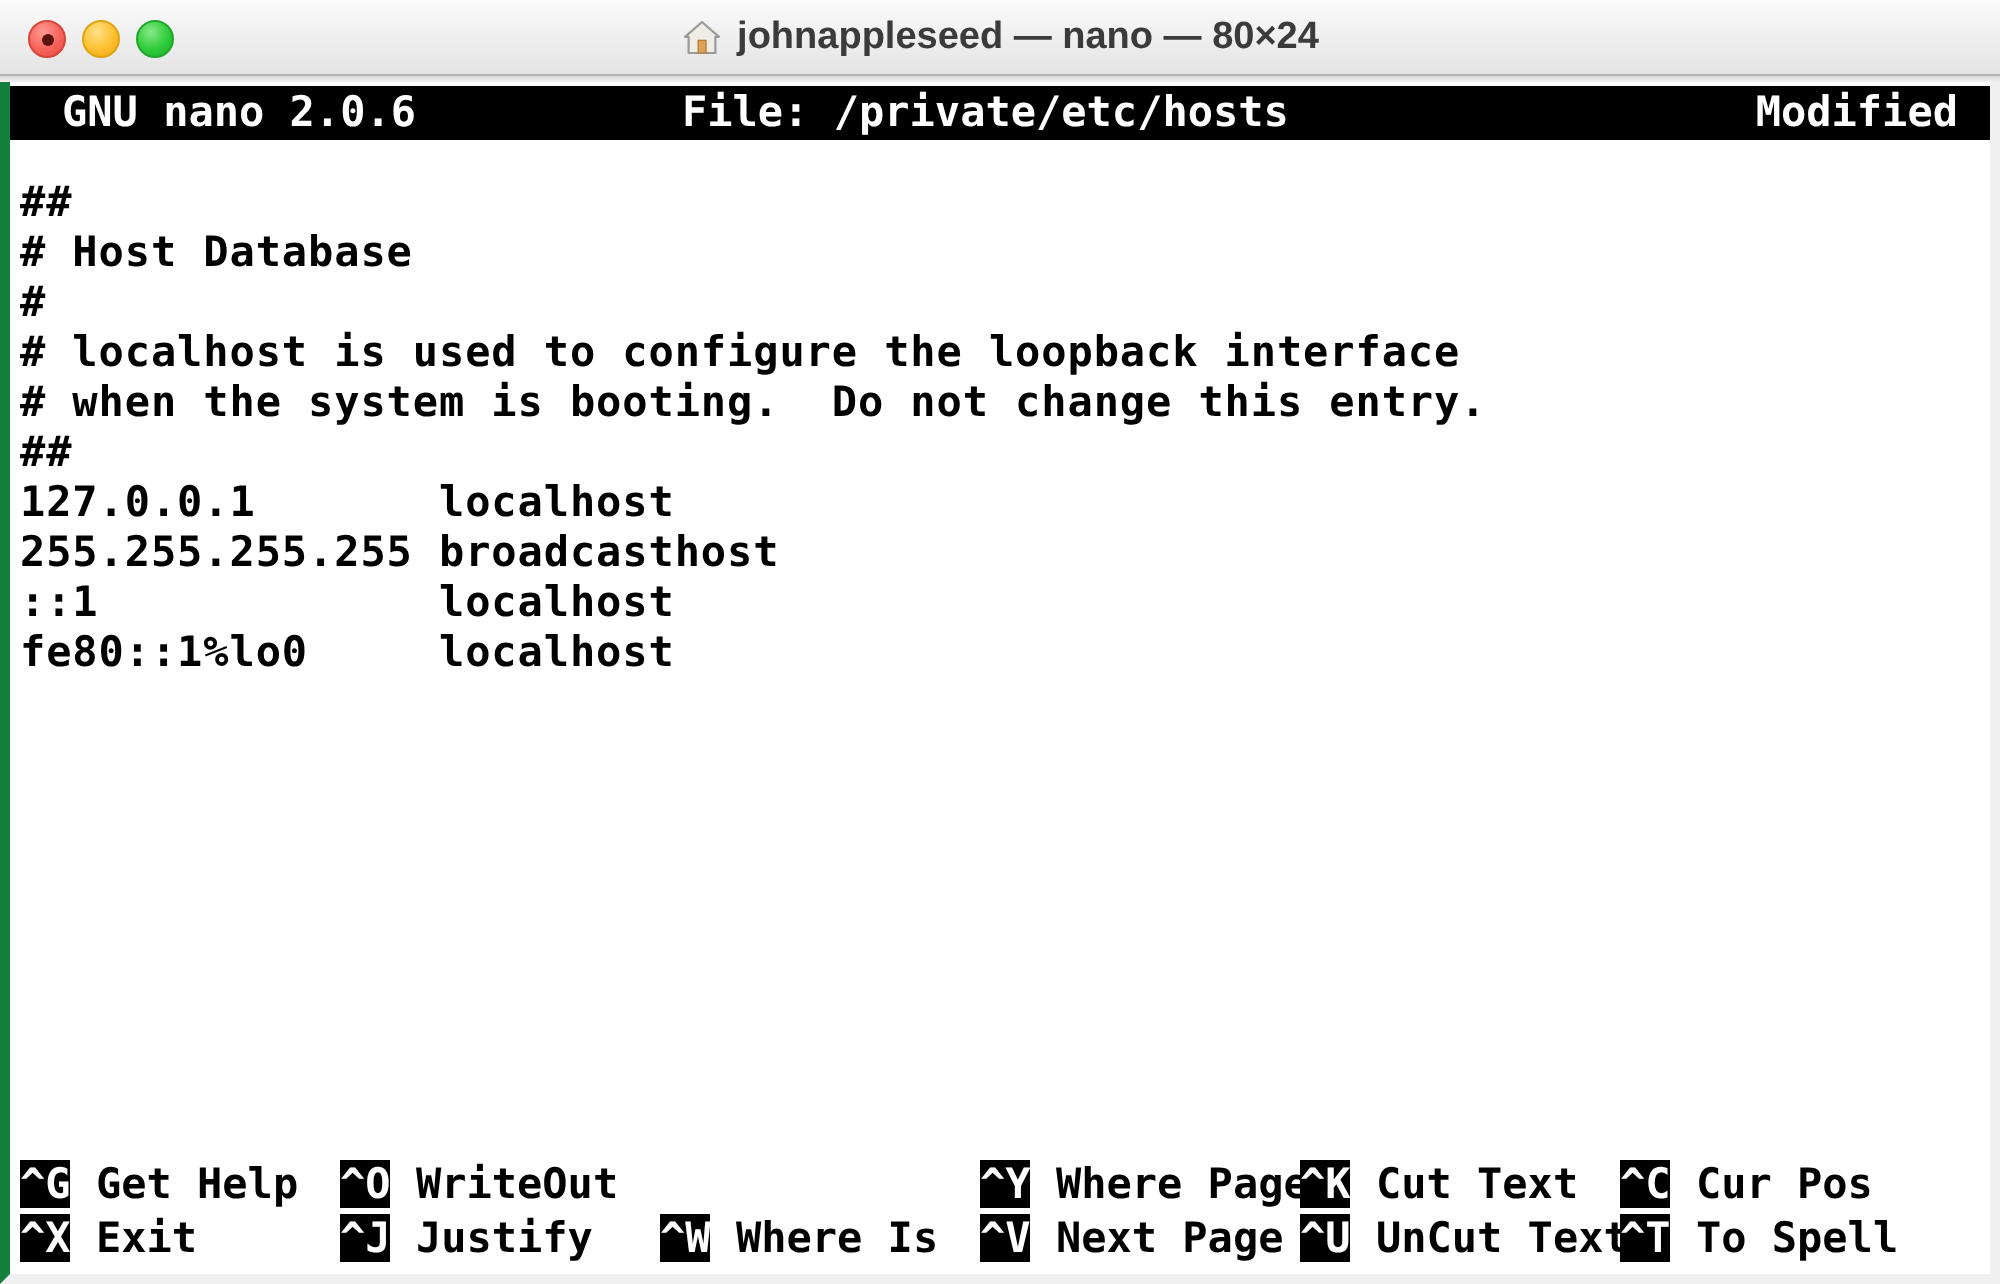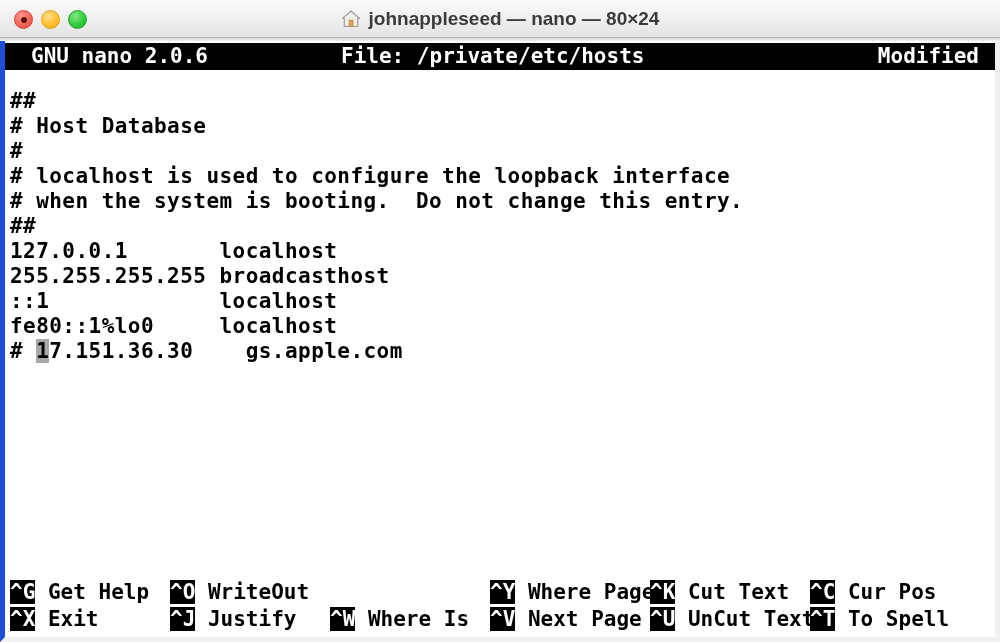--- a/index.html
+++ b/index.html
@@ -106,21 +106,21 @@
   }
 
   
   .terminal {
     position: absolute;
     left: 0; top: 41px;
     width: 1000px;
     height: 601px;
     background: #ffffff;
     box-sizing: border-box;
-    border-left: 5px solid #1d4ed8;
+    border-left: 5px solid #15803d;
     border-right: 5px solid #f0f0f0;
     border-bottom: 5px solid #f0f0f0;
     overflow: hidden;
   }
 
   .term-inner {
     position: absolute;
     left: 0; top: 0;
     width: 990px;
     height: 596px;
@@ -234,21 +234,20 @@
         <div class="line">##</div>
         <div class="line"># Host Database</div>
         <div class="line">#</div>
         <div class="line"># localhost is used to configure the loopback interface</div>
         <div class="line"># when the system is booting.  Do not change this entry.</div>
         <div class="line">##</div>
         <div class="line">127.0.0.1       localhost</div>
         <div class="line">255.255.255.255 broadcasthost</div>
         <div class="line">::1             localhost</div>
         <div class="line">fe80::1%lo0     localhost</div>
-        <div class="line"><span># </span><span class="cursor-cell">1</span><span>7.151.36.30    gs.apple.com</span></div>
       </div>
 
       <div class="shortcut-bar">
         <div class="sc-row">
           <span class="sc-item" style="left:5px"><span class="sc-key">^G</span><span class="sc-label"> Get Help</span></span>
           <span class="sc-item" style="left:165px"><span class="sc-key">^O</span><span class="sc-label"> WriteOut</span></span>
           <span class="sc-item" style="left:485px"><span class="sc-key">^Y</span><span class="sc-label"> Where Page</span></span>
           <span class="sc-item" style="left:645px"><span class="sc-key">^K</span><span class="sc-label"> Cut Text</span></span>
           <span class="sc-item" style="left:805px"><span class="sc-key">^C</span><span class="sc-label"> Cur Pos</span></span>
         </div>

